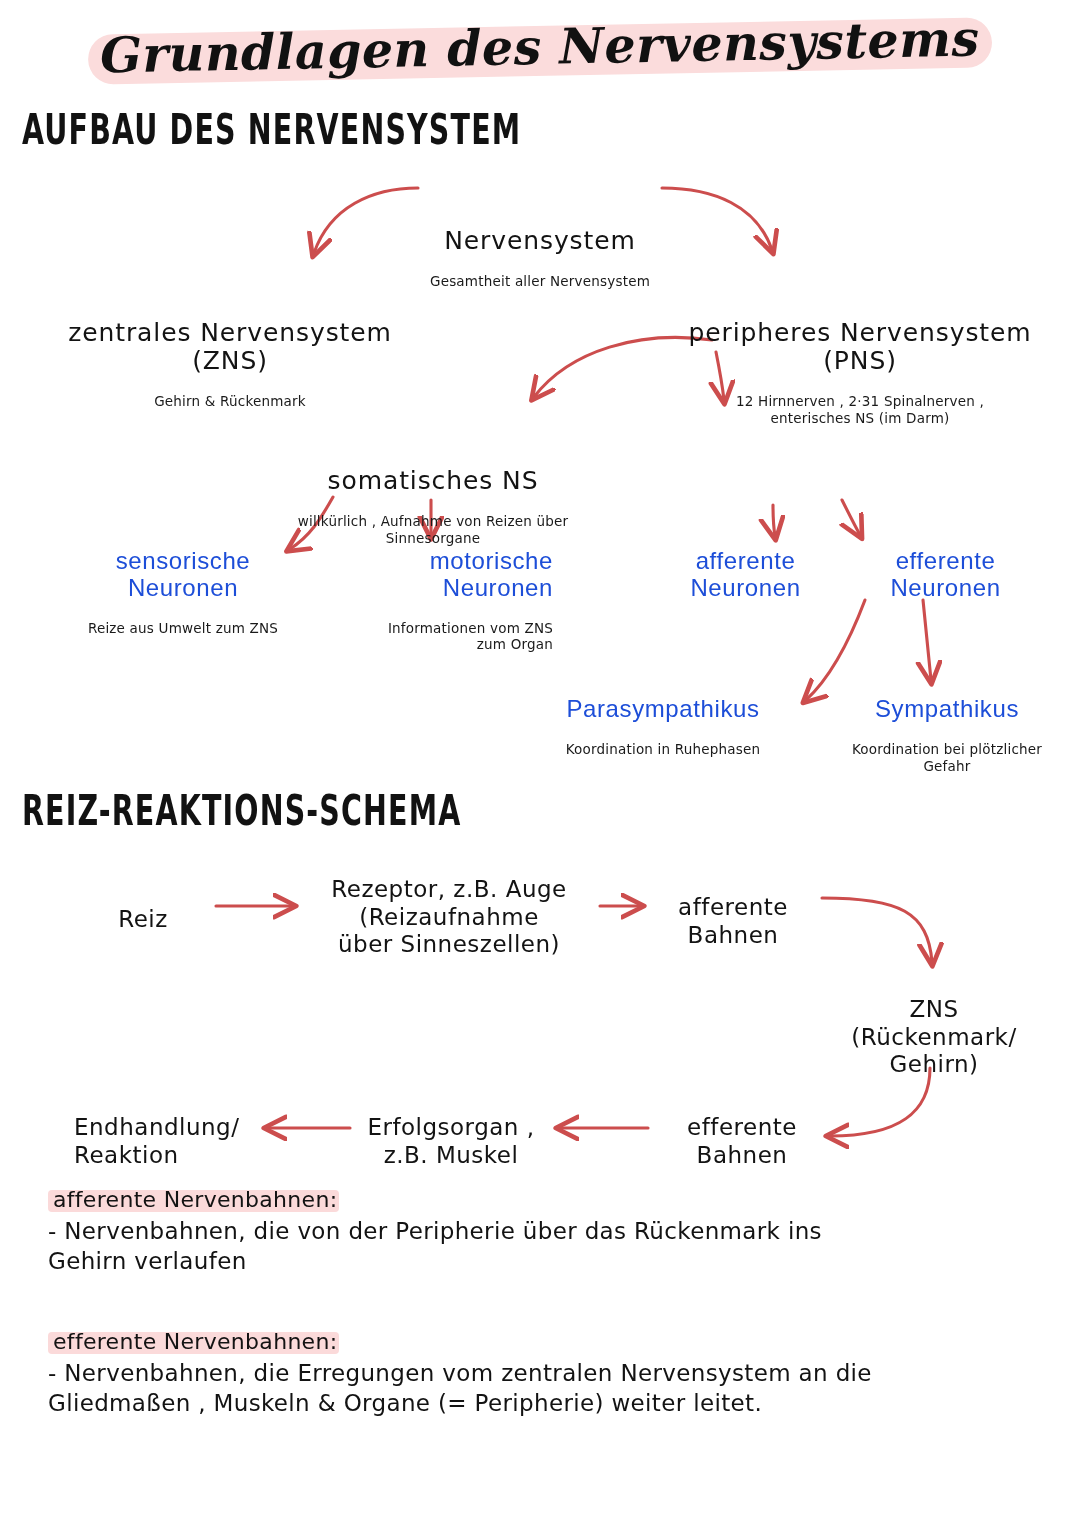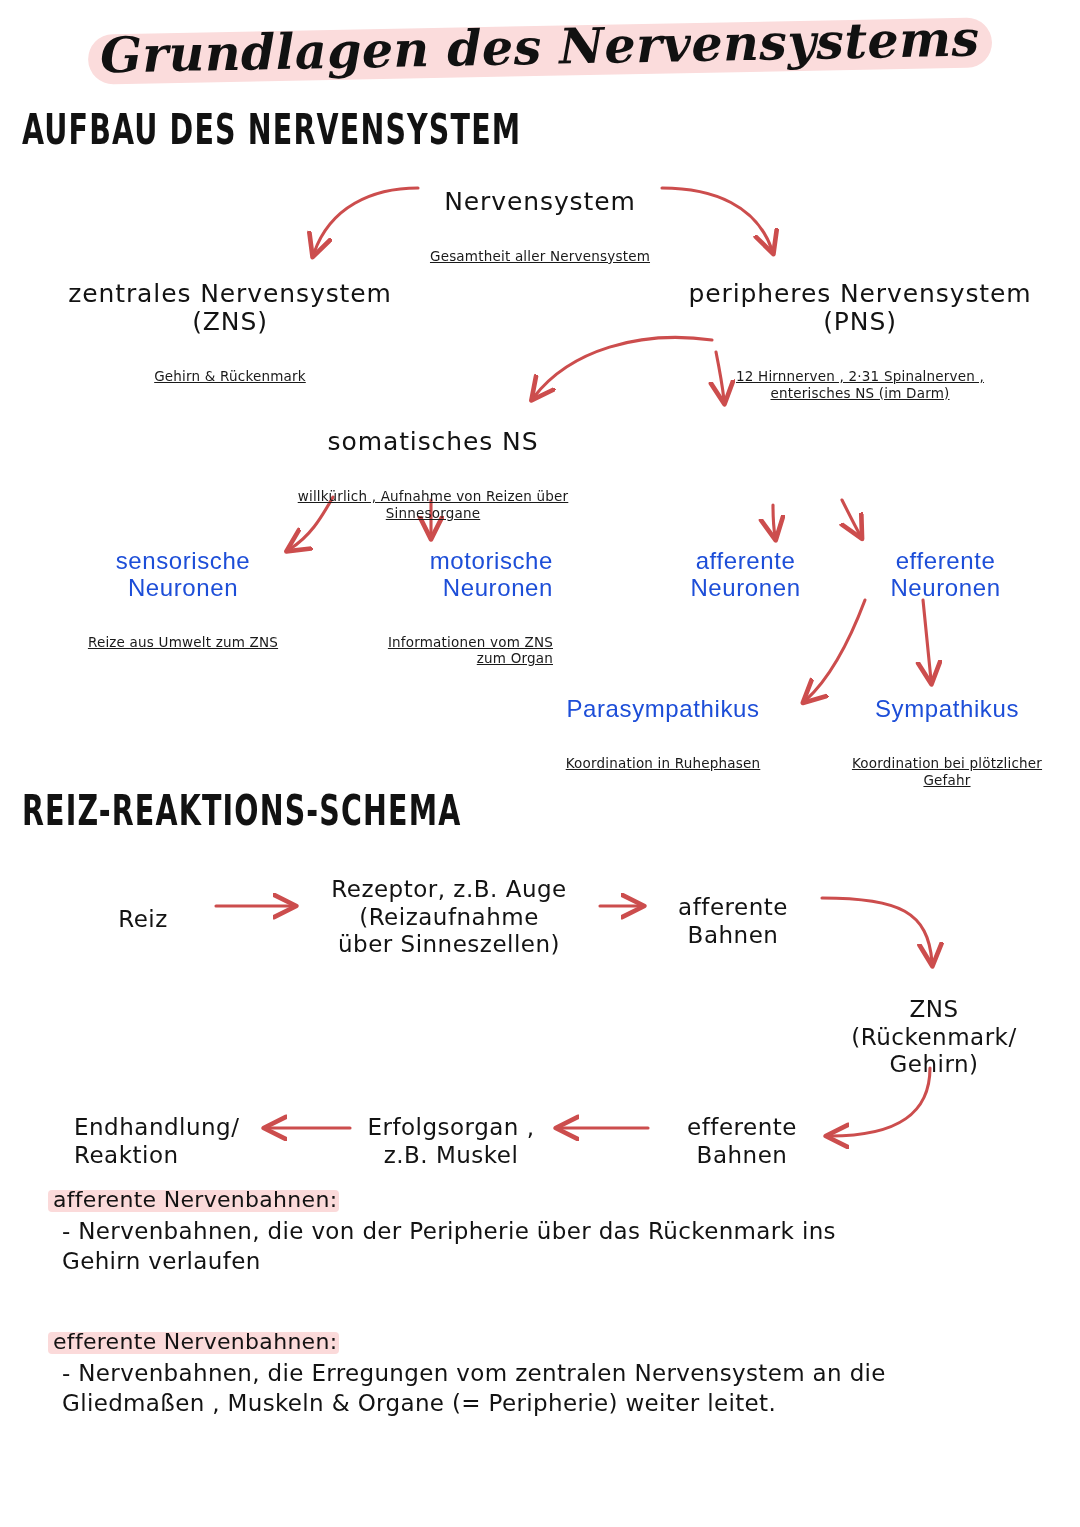--- a/index.html
+++ b/index.html
@@ -84,35 +84,35 @@
     transform-origin: left top;
     z-index: 3;
   }
 
   
   .t-big {
     font-family: "DejaVu Sans", sans-serif;
     font-size: 25px;
     letter-spacing: 0.9px;
     color: #131313;
+    margin-top: 39px;
   }
   .t-mid {
     font-family: Liberation Sans, sans-serif;
     font-size: 24px;
     letter-spacing: 0.6px;
     color: #1d4ed8;
   }
   .t-small {
     font-family: "DejaVu Sans", sans-serif;
     font-size: 13.5px;
     letter-spacing: 0.2px;
     color: #1a1a1a;
     line-height: 1.25;
-    margin-top: 14px;
-    text-decoration: underline;
+    margin-top: 0;
   }
   .t-flow {
     font-family: "DejaVu Sans", sans-serif;
     font-size: 23px;
     letter-spacing: 0.5px;
     color: #131313;
     line-height: 1.2;
   }
 
   
@@ -139,21 +139,21 @@
     background: #fbdada;
     border-radius: 4px;
     z-index: -1;
   }
   .note-line {
     font-family: "DejaVu Sans", sans-serif;
     font-size: 23px;
     letter-spacing: 0.35px;
     color: #131313;
     line-height: 1.3;
-    margin-left: 14px;
+    margin-left: 0;
     margin-top: 3px;
     white-space: pre-line;
   }
 </style>
 </head>
 <body>
 
 <div id="sheet">
 
   <svg id="arrow-layer" viewBox="0 0 1080 1527" xmlns="http://www.w3.org/2000/svg">

